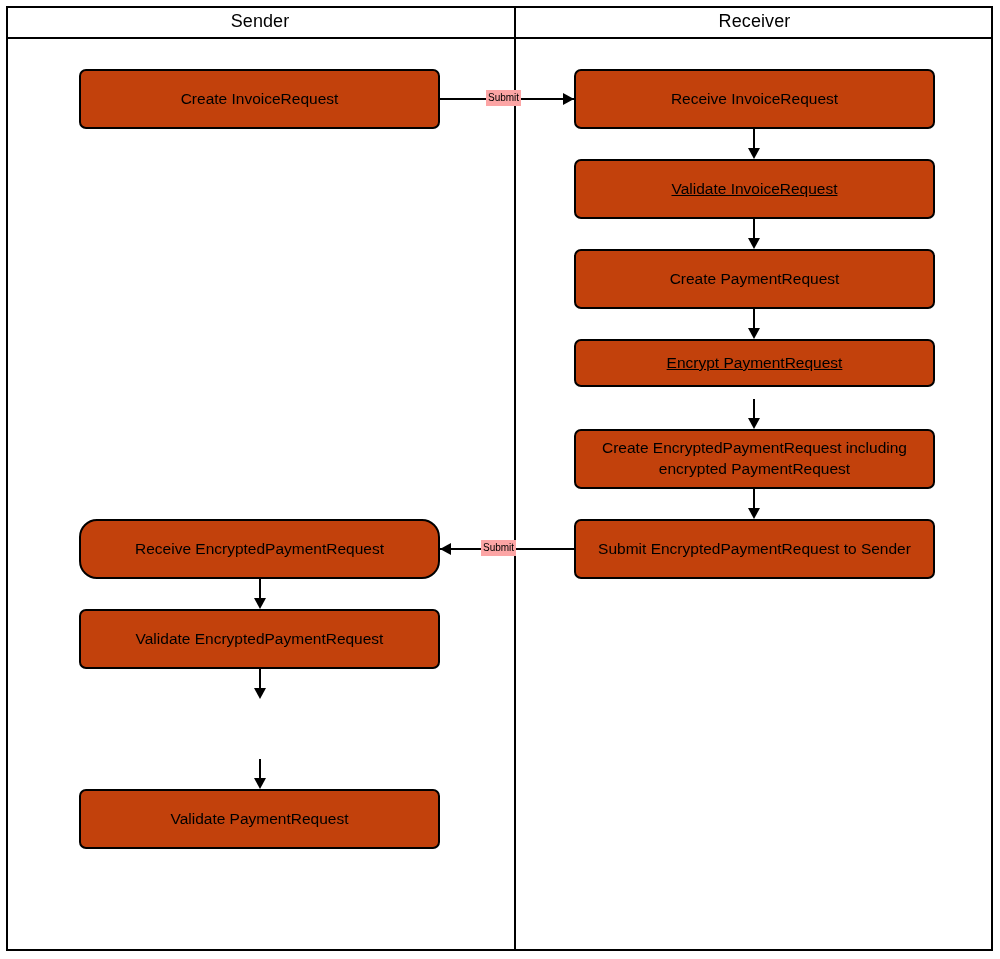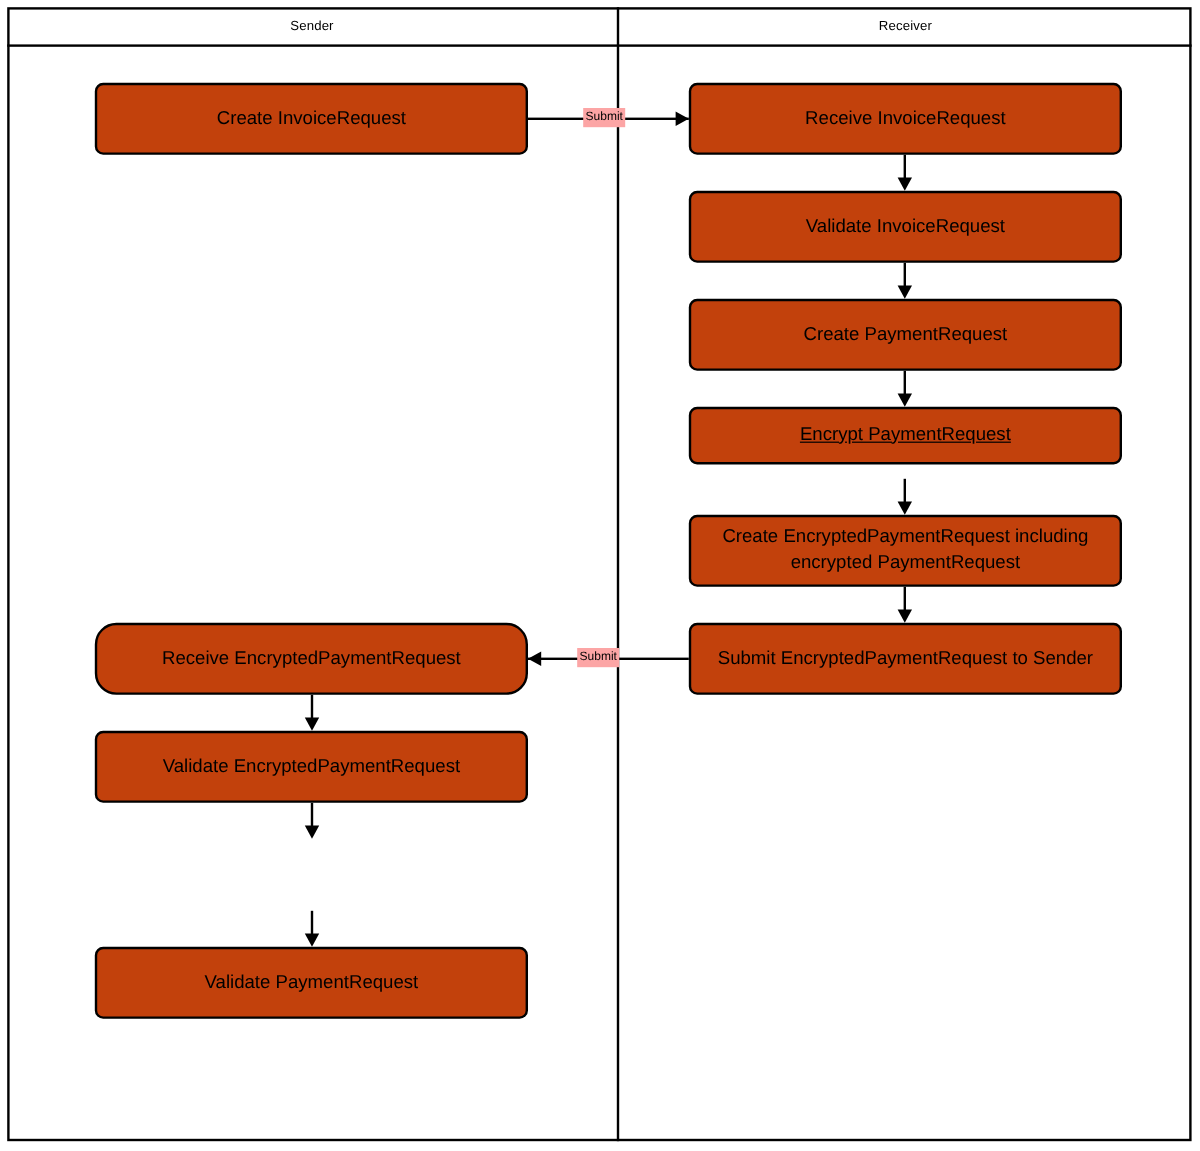--- a/index.html
+++ b/index.html
@@ -45,21 +45,21 @@
     box-sizing: border-box;
     border-bottom: 2px solid #000000;
   }
   .lane-header {
     position: absolute;
     top: 0;
     height: 100%;
     display: flex;
     align-items: center;
     justify-content: center;
-    font-size: 11px;
+    font-size: 18px;
     color: #000000;
     letter-spacing: 0.1px;
   }
   .lane-header.sender  { left: 0px;   width: 508px; }
   .lane-header.receiver{ left: 510px; width: 477px; }
 
   
   .lane-divider {
     position: absolute;
     left: 514px;
@@ -158,21 +158,21 @@
 
   <div class="task" style="left:79px; top:519px; width:361px; height:60px;border-radius:18px;">Receive EncryptedPaymentRequest</div>
 
   <div class="task" style="left:79px; top:609px; width:361px; height:60px;">Validate EncryptedPaymentRequest</div>
 
 
   <div class="task" style="left:79px; top:789px; width:361px; height:60px;">Validate PaymentRequest</div>
 
   <div class="task" style="left:574px; top:69px; width:361px; height:60px;">Receive InvoiceRequest</div>
 
-  <div class="task" style="left:574px; top:159px; width:361px; height:60px;">Validate InvoiceRequest</div>
+  <div class="task" style="left:574px; top:159px; width:361px; height:60px;text-decoration:underline;">Validate InvoiceRequest</div>
 
   <div class="task" style="left:574px; top:249px; width:361px; height:60px;">Create PaymentRequest</div>
 
   <div class="task" style="left:574px; top:339px; width:361px; height:48px;text-decoration:underline;">Encrypt PaymentRequest</div>
 
   <div class="task" style="left:574px; top:429px; width:361px; height:60px;">Create EncryptedPaymentRequest including encrypted PaymentRequest</div>
 
   <div class="task" style="left:574px; top:519px; width:361px; height:60px;">Submit EncryptedPaymentRequest to Sender</div>
 
   <div class="conn-h" style="left:440px; top:98px; width:134px;"></div>

